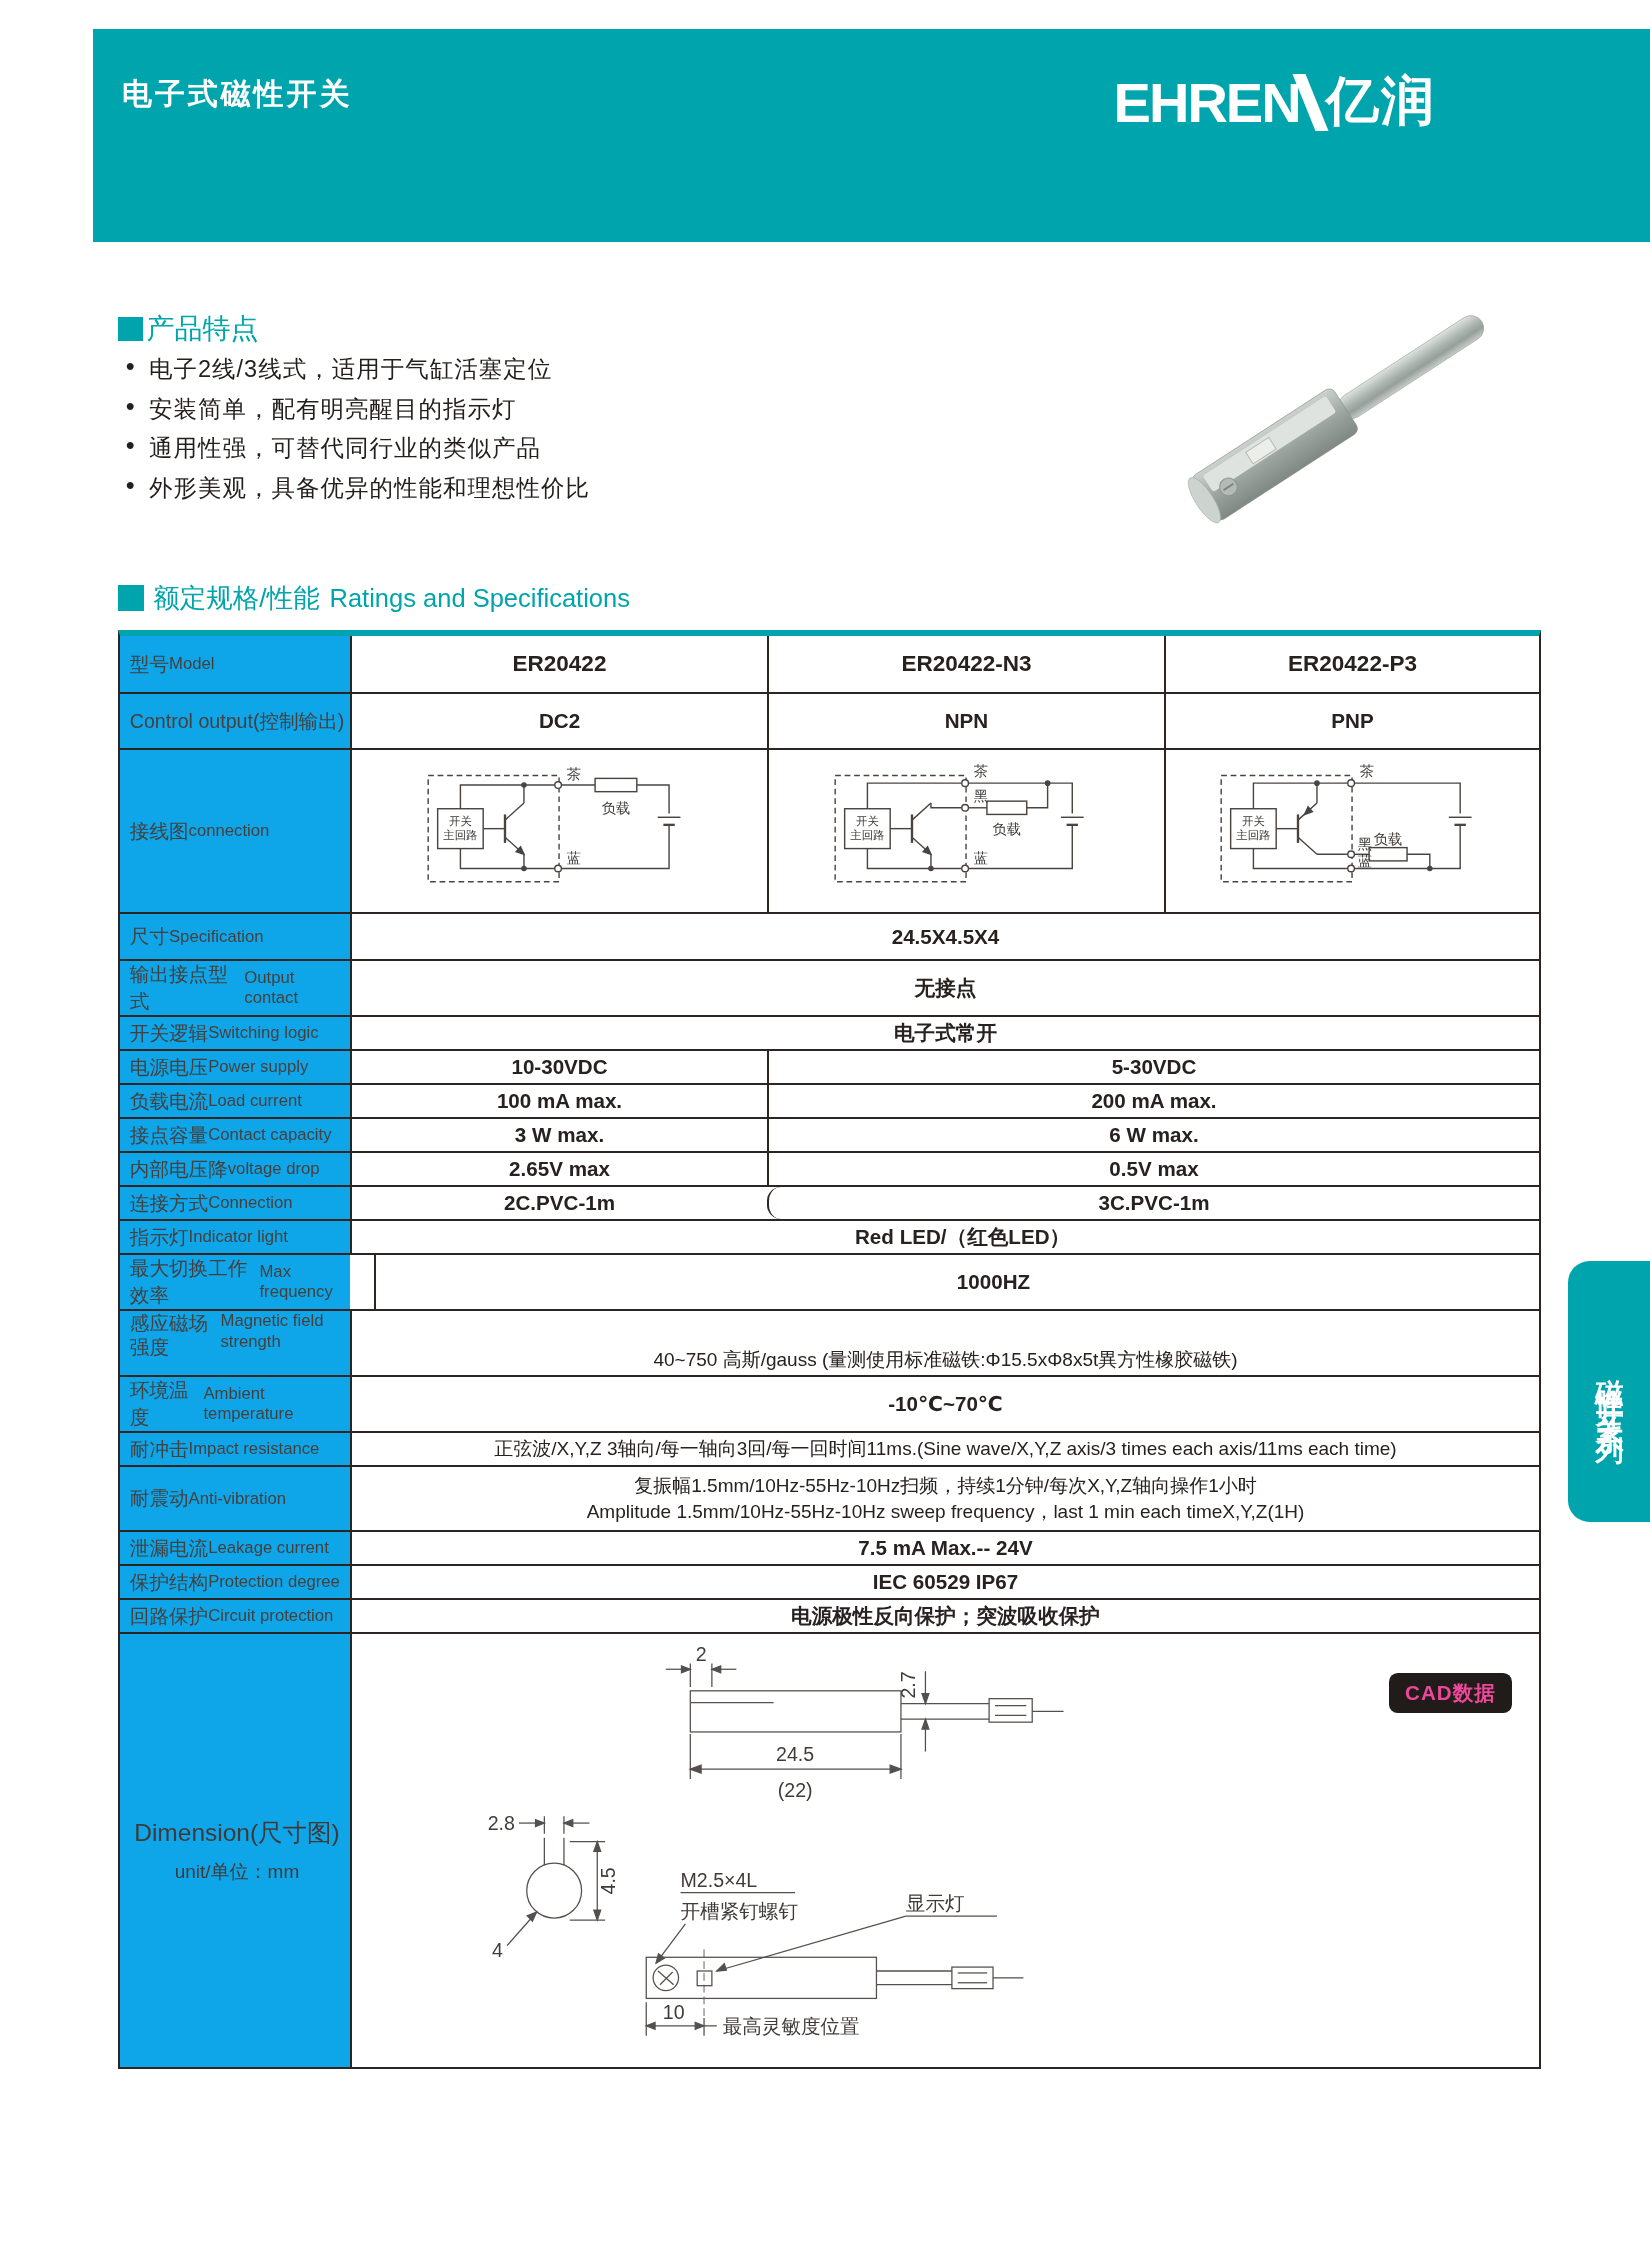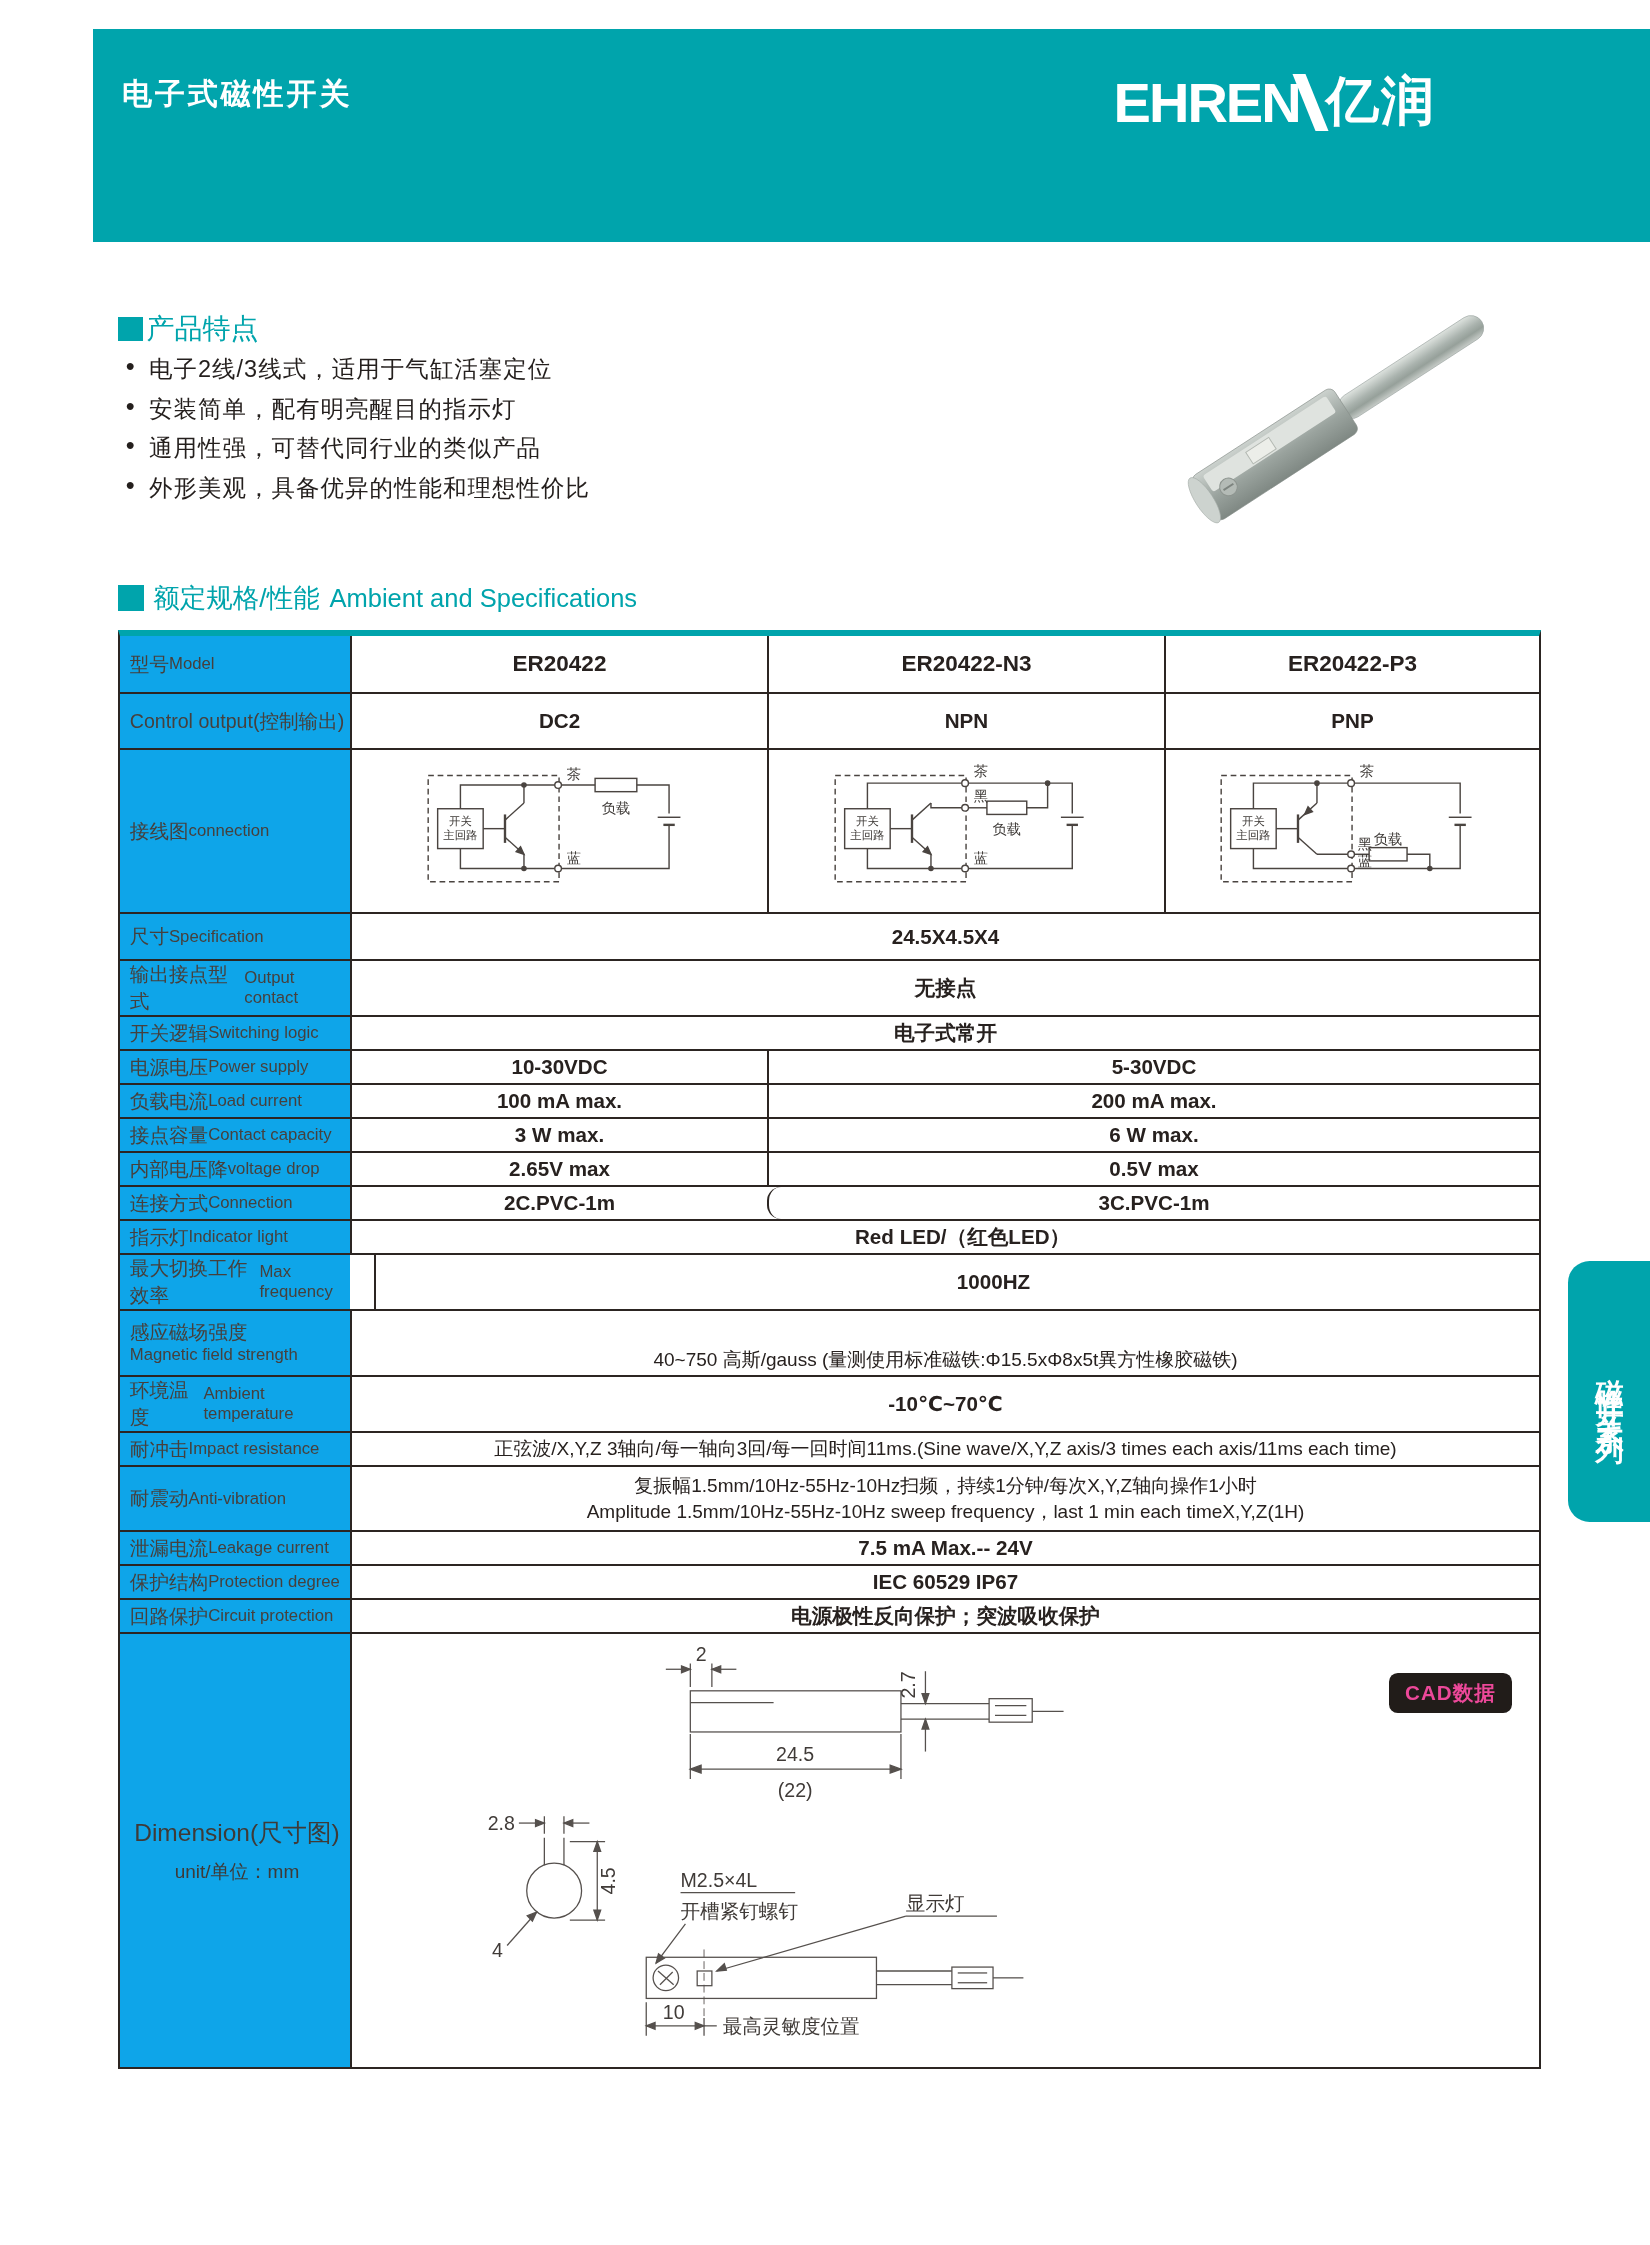--- a/index.html
+++ b/index.html
@@ -41,21 +41,21 @@
   .t-row[data-row="control"]{min-height:54px;}
   .t-row[data-row="wiring"]{min-height:162px;}
   .t-row[data-row="size"]{min-height:45px;}
   .t-row[data-row="freq"]{min-height:34px;gap:24px;}
   .t-row[data-row="magnetic"]{min-height:64px;}
   .t-row[data-row="vibration"]{min-height:63px;}
   .t-row[data-row="dimension"]{min-height:433px;}
   .lab{display:flex;align-items:center;background:#0ea5e9;padding-left:9.8px;}
   .lab-cn{font-size:19.6px;color:#45403d;color:#45403dd;color:#46403d;}
   .lab-en{font-size:16.7px;color:#46403d;}
-  .lab.stacked{flex-direction:column;align-items:flex-start;justify-content:center;line-height:1.25;}
+  .lab.stacked{flex-direction:row;align-items:flex-start;justify-content:flex-end;line-height:1.25;}
   .t-row[data-row="control"] .lab-en{font-size:19.6px;}
   .cell{border-left:2.5px solid #2c2522;display:flex;flex-direction:column;align-items:center;justify-content:center;text-align:center;padding:2px 5.9px;}
   .vline{font-size:20.6px;font-weight:bold;color:#27211f;line-height:1.35;}
   .t-row[data-row="model"] .vline{font-size:22.5px;}
   .t-row[data-row="magnetic"] .vline,
   .t-row[data-row="impact"] .vline,
   .t-row[data-row="vibration"] .vline{font-weight:normal;font-size:19px;}
   .wiring-cell{padding:3.9px 0;}
 
   
@@ -125,21 +125,21 @@
       <rect x="102" y="121" width="28" height="14" fill="#eceee9" stroke="#b3b8b2"></rect>
       <circle cx="68" cy="141" r="9" fill="#b4bbb6" stroke="#8d948f"></circle>
       <line x1="62" y1="141" x2="74" y2="141" stroke="#7d847f" stroke-width="2"></line>
       <ellipse cx="40" cy="139" rx="9" ry="27" fill="#cdd3cf" stroke="#a5aca7" stroke-width="0.6"></ellipse>
     </g>
   </svg>
 
   <div class="sec-head spec-head">
     <span class="sq"></span>
     <span>额定规格/性能</span>
-    <span class="en">Ambient and Specifications</span>
+    <span class="en">Ratings and Specifications</span>
   </div>
 
   <div class="spec-table" id="spec-table">
 
     <div class="t-row" data-row="model">
         <div class="lab">
           <span class="lab-cn">型号</span>
           <span class="lab-en">Model</span>
         </div>
         <div class="cell" style="grid-column: span 1;">

